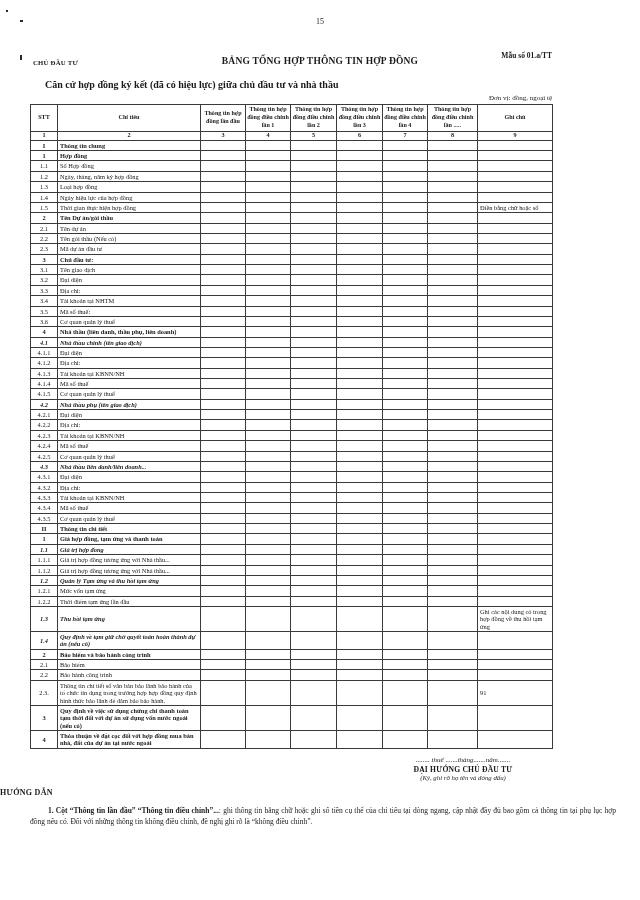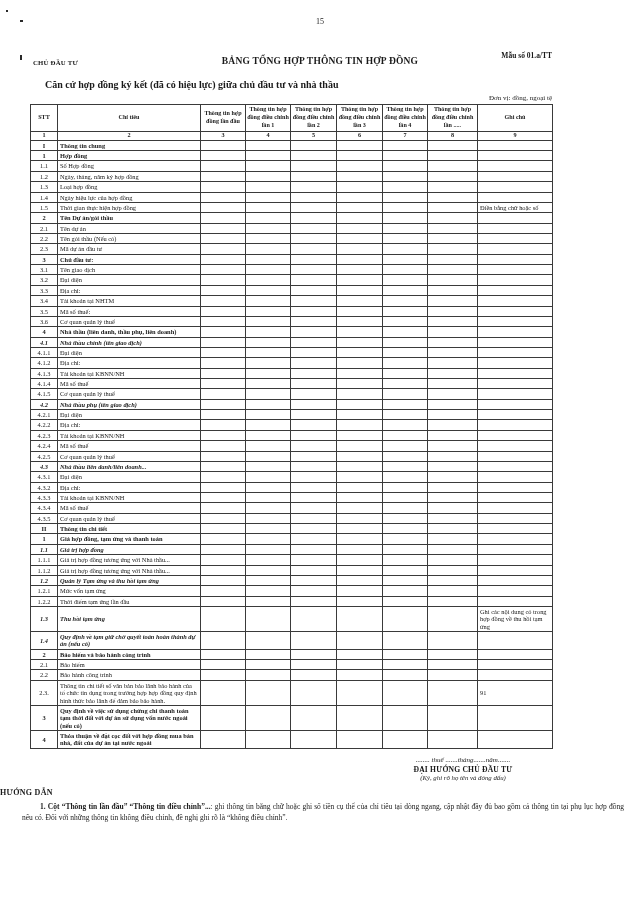--- a/index.html
+++ b/index.html
@@ -31,21 +31,21 @@
   tr.r-b td.c0, tr.r-b td.c1{ font-weight:bold; }
   tr.r-bi td.c0, tr.r-bi td.c1{ font-weight:bold; font-style:italic; }
 
   .sig-block{ width:210px; margin:7px 0 0 358px; text-align:center; }
   .sig-date{ font-size:7px; font-style:italic; }
   .sig-rep{ font-size:7.6px; font-weight:bold; margin-top:1px; letter-spacing:.2px; }
   .sig-note{ font-size:6.8px; font-style:italic; }
 
   .guide-heading{ text-align:left; font-weight:bold; font-size:8px; margin-top:7px; letter-spacing:.3px; }
   .instructions{ margin:4px 16px 0 22px; font-size:7.5px; line-height:1.55; text-align:justify; }
-  .instructions p{ margin:0; text-indent:18px; }
+  .instructions p{ margin:8px; text-indent:18px; }
   .lead{ font-weight:bold; }
 
   .artifact{ position:absolute; background:#2a2a2a; }
   .a1{ left:20px; top:20px; width:3px; height:2px; }
   .a2{ left:20px; top:55px; width:2px; height:5px; }
   .a3{ left:6px; top:10px; width:2px; height:2px; }
 </style>
 </head>
 <body>
 

